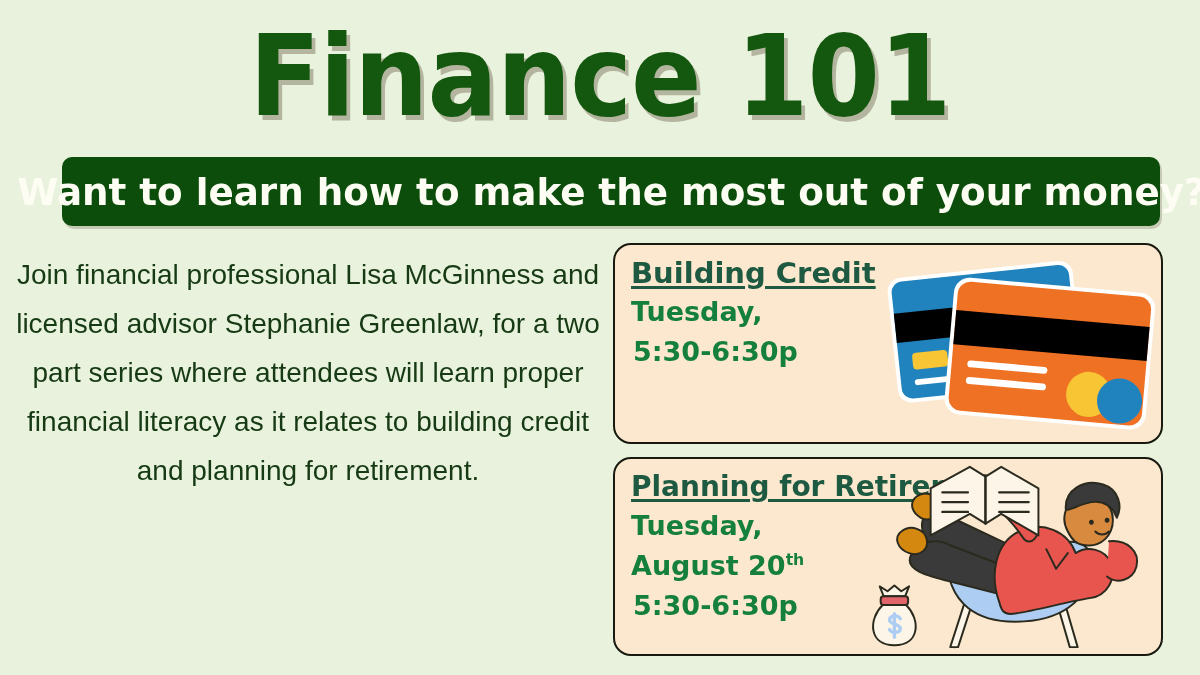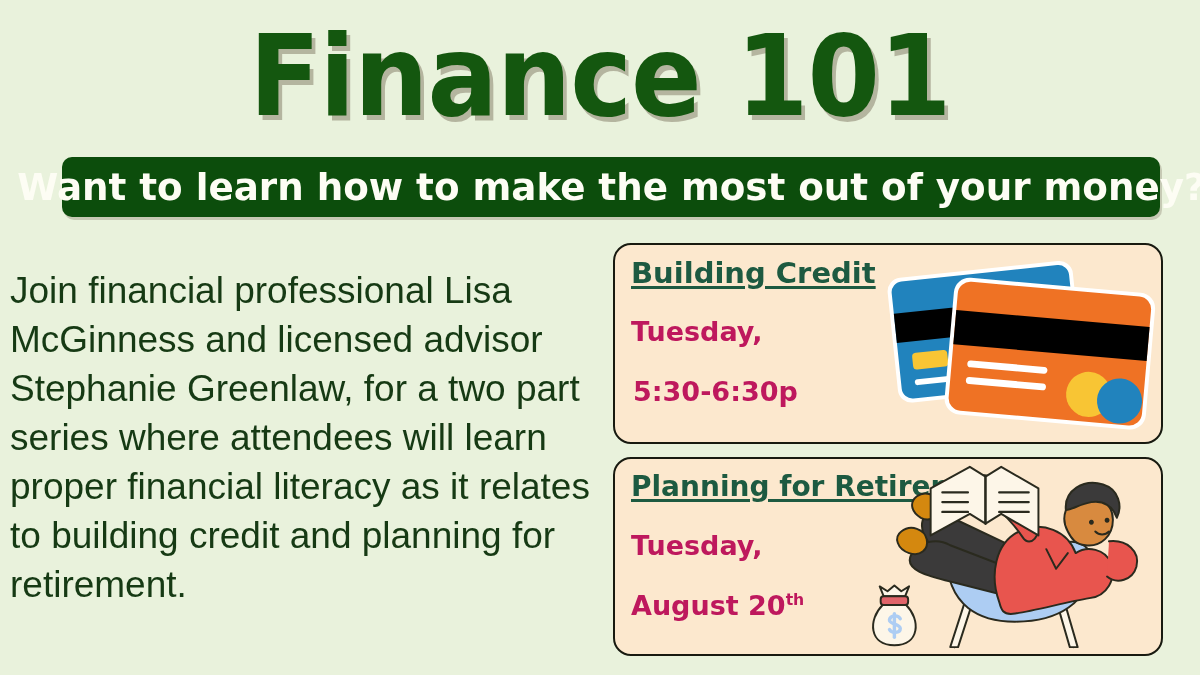--- a/index.html
+++ b/index.html
@@ -40,21 +40,21 @@
     transform-origin: center top;
     white-space: nowrap;
   }
 
   
   .subtitle-bar {
     position: absolute;
     left: 62px;
     top: 157px;
     width: 1098px;
-    height: 60px;
+    height: 69px;
     background: #0c4d0c;
     border-radius: 10px;
     display: flex;
     align-items: center;
     justify-content: center;
     box-shadow: 2px 3px 0 rgba(60,40,20,0.20);
   }
   .subtitle-text {
     font-family: "DejaVu Sans", sans-serif;
     font-weight: 700;
@@ -63,25 +63,26 @@
     color: #fdfdf4;
     letter-spacing: 0px;
     white-space: nowrap;
     transform: scaleX(0.98);
   }
 
   
   .body-copy {
     position: absolute;
     left: 10px;
-    top: 266px;
+    top: 250px;
     width: 596px;
+    text-align: center;
     font-family: "Liberation Sans", sans-serif;
     font-weight: 400;
-    font-size: 37px;
+    font-size: 28px;
     line-height: 49px;
     color: #163a14;
   }
 
   
   .card {
     position: absolute;
     left: 613px;
     width: 550px;
     background: #fce8ce;
@@ -109,23 +110,22 @@
     text-underline-offset: 3px;
     text-decoration-thickness: 3px;
     white-space: nowrap;
   }
   #card-1 .card-heading { font-size: 28px; }
   .card-line {
     font-family: "DejaVu Sans", sans-serif;
     font-weight: 700;
     font-size: 27px;
     line-height: 40px;
-    color: #be185d;
-    white-space: nowrap;
-    margin-top: 20px;
+    color: #15803d;
+    white-space: nowrap;
   }
   .card-line sup {
     font-size: 0.58em;
     vertical-align: super;
     line-height: 0;
   }
   .card-line.time { padding-left: 2px; }
 
   .card-art {
     position: absolute;

